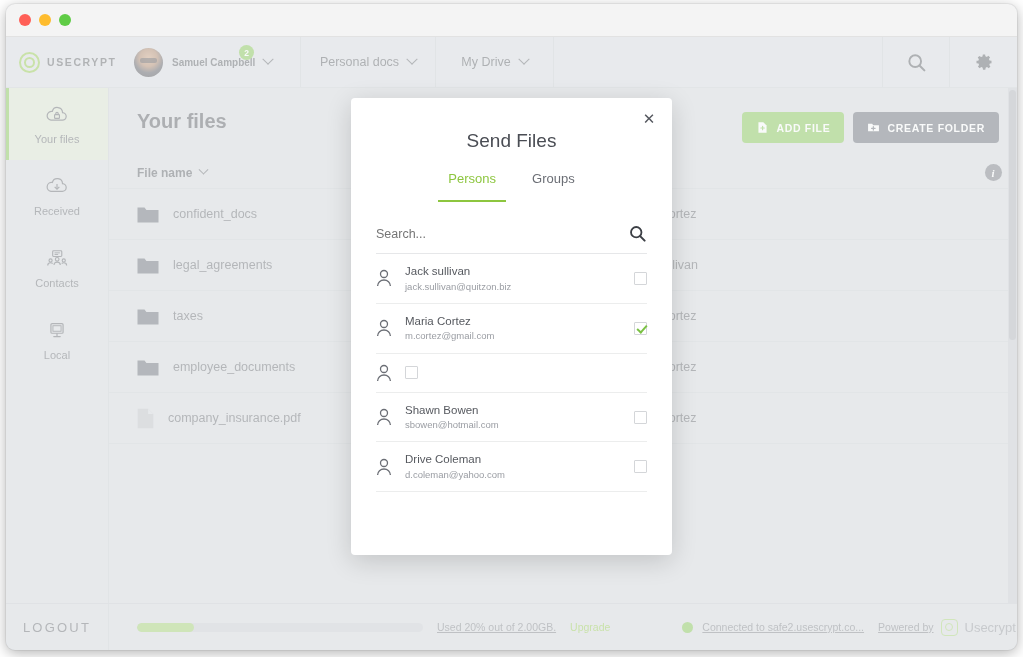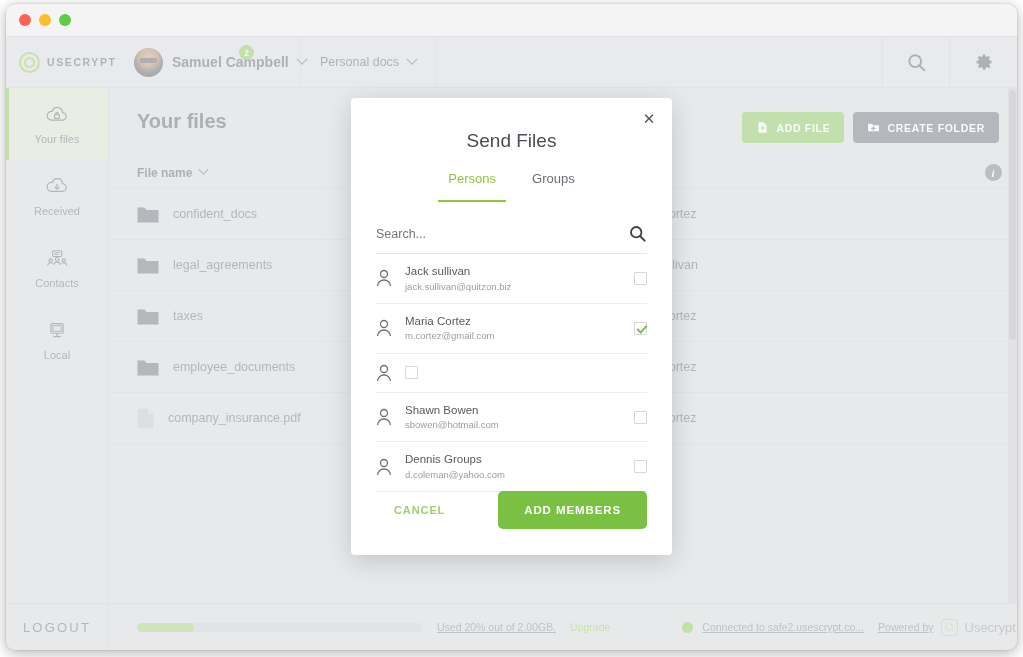--- a/index.html
+++ b/index.html
@@ -73,21 +73,21 @@
   .avatar {
     width: 29px; height: 29px; border-radius: 50%;
     background: radial-gradient(circle at 50% 34%, #c89a78 0%, #a87b5c 36%, #4a4a52 62%, #2f2f36 100%);
     flex: none; position: relative; overflow: hidden;
   }
   .avatar::after {
     content: ""; position: absolute; left: 6px; top: 10px;
     width: 17px; height: 5px; border-radius: 2px;
     background: rgba(40,40,48,0.65);
   }
-  .user-name { font-size: 14px; color: #4e5158; font-weight: bold; white-space: nowrap; }
+  .user-name { font-size: 10px; color: #4e5158; font-weight: bold; white-space: nowrap; }
   .badge {
     position: absolute; left: 123px; top: 8px;
     width: 15px; height: 15px; border-radius: 50%;
     background: #7ac143; color: #fff;
     font-size: 8.5px; font-weight: bold;
     display: flex; align-items: center; justify-content: center;
   }
   .chev {
     width: 8px; height: 8px;
     border-right: 1.8px solid #5b5e65;
@@ -348,20 +348,24 @@
       <span class="user-name">Samuel Campbell</span>
       <span class="chev"></span>
       <span class="badge">2</span>
     </div>
 
     <div class="hdr-cell" id="docs-cell">
       <span class="hdr-label">Personal docs</span>
       <span class="chev"></span>
     </div>
 
+    <div class="hdr-cell" id="drive-cell">
+      <span class="hdr-label">My Drive</span>
+      <span class="chev"></span>
+    </div>
 
     <div id="hdr-spacer"></div>
 
     <div class="hdr-cell" id="search-cell">
       <svg width="21" height="21" viewBox="0 0 24 24">
         <circle cx="10.5" cy="10.5" r="6.7" fill="none" stroke="#4e5158" stroke-width="2.2"></circle>
         <line x1="15.4" y1="15.4" x2="21" y2="21" stroke="#4e5158" stroke-width="2.4" stroke-linecap="round"></line>
       </svg>
     </div>
 
@@ -620,28 +624,24 @@
                 <div class="p-mail">sbowen@hotmail.com</div>
               </div>
               <div class="cbox"></div>
             </div>
             <div class="person-row">
               <svg class="person-ico" viewBox="0 0 16 18">
                 <circle cx="8" cy="5" r="3.5" fill="none" stroke="#6b6e75" stroke-width="1.3"></circle>
                 <path d="M1.6 17c0-3.6 2.9-6 6.4-6s6.4 2.4 6.4 6" fill="none" stroke="#6b6e75" stroke-width="1.3"></path>
               </svg>
               <div class="p-texts">
-                <div class="p-name">Dennis Groups</div>
+                <div class="p-name">Drive Coleman</div>
                 <div class="p-mail">d.coleman@yahoo.com</div>
               </div>
               <div class="cbox"></div>
             </div>
           </div>
       </div>
 
-      <div id="modal-actions">
-        <button id="cancel-btn">CANCEL</button>
-        <button id="addmembers-btn">ADD MEMBERS</button>
-      </div>
     </div>
   </div>
 
 </div>
 
 </body></html>

